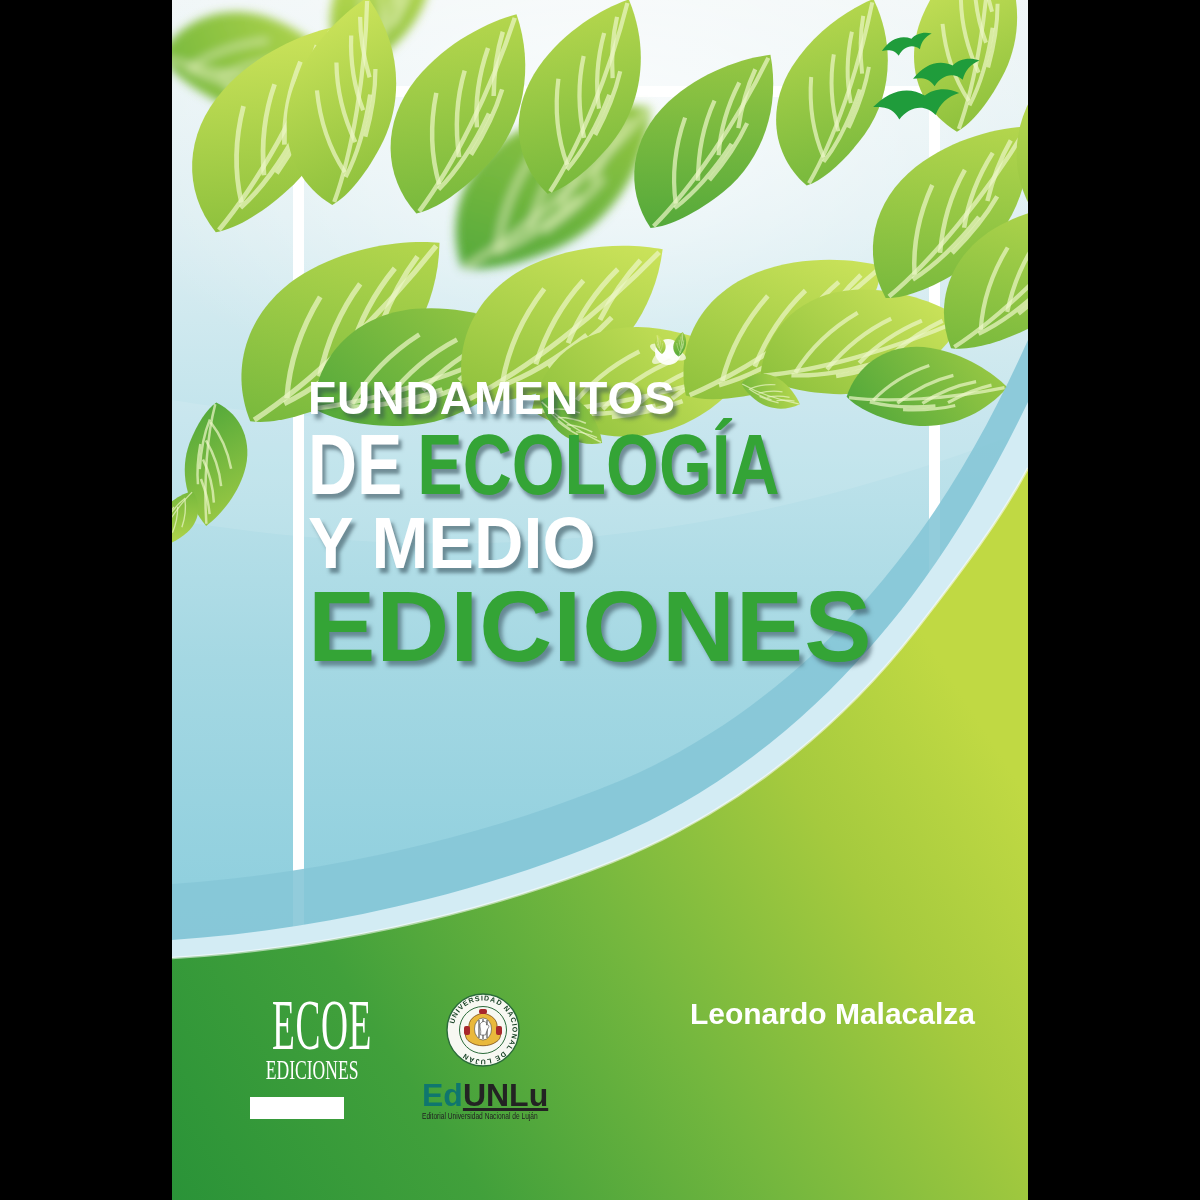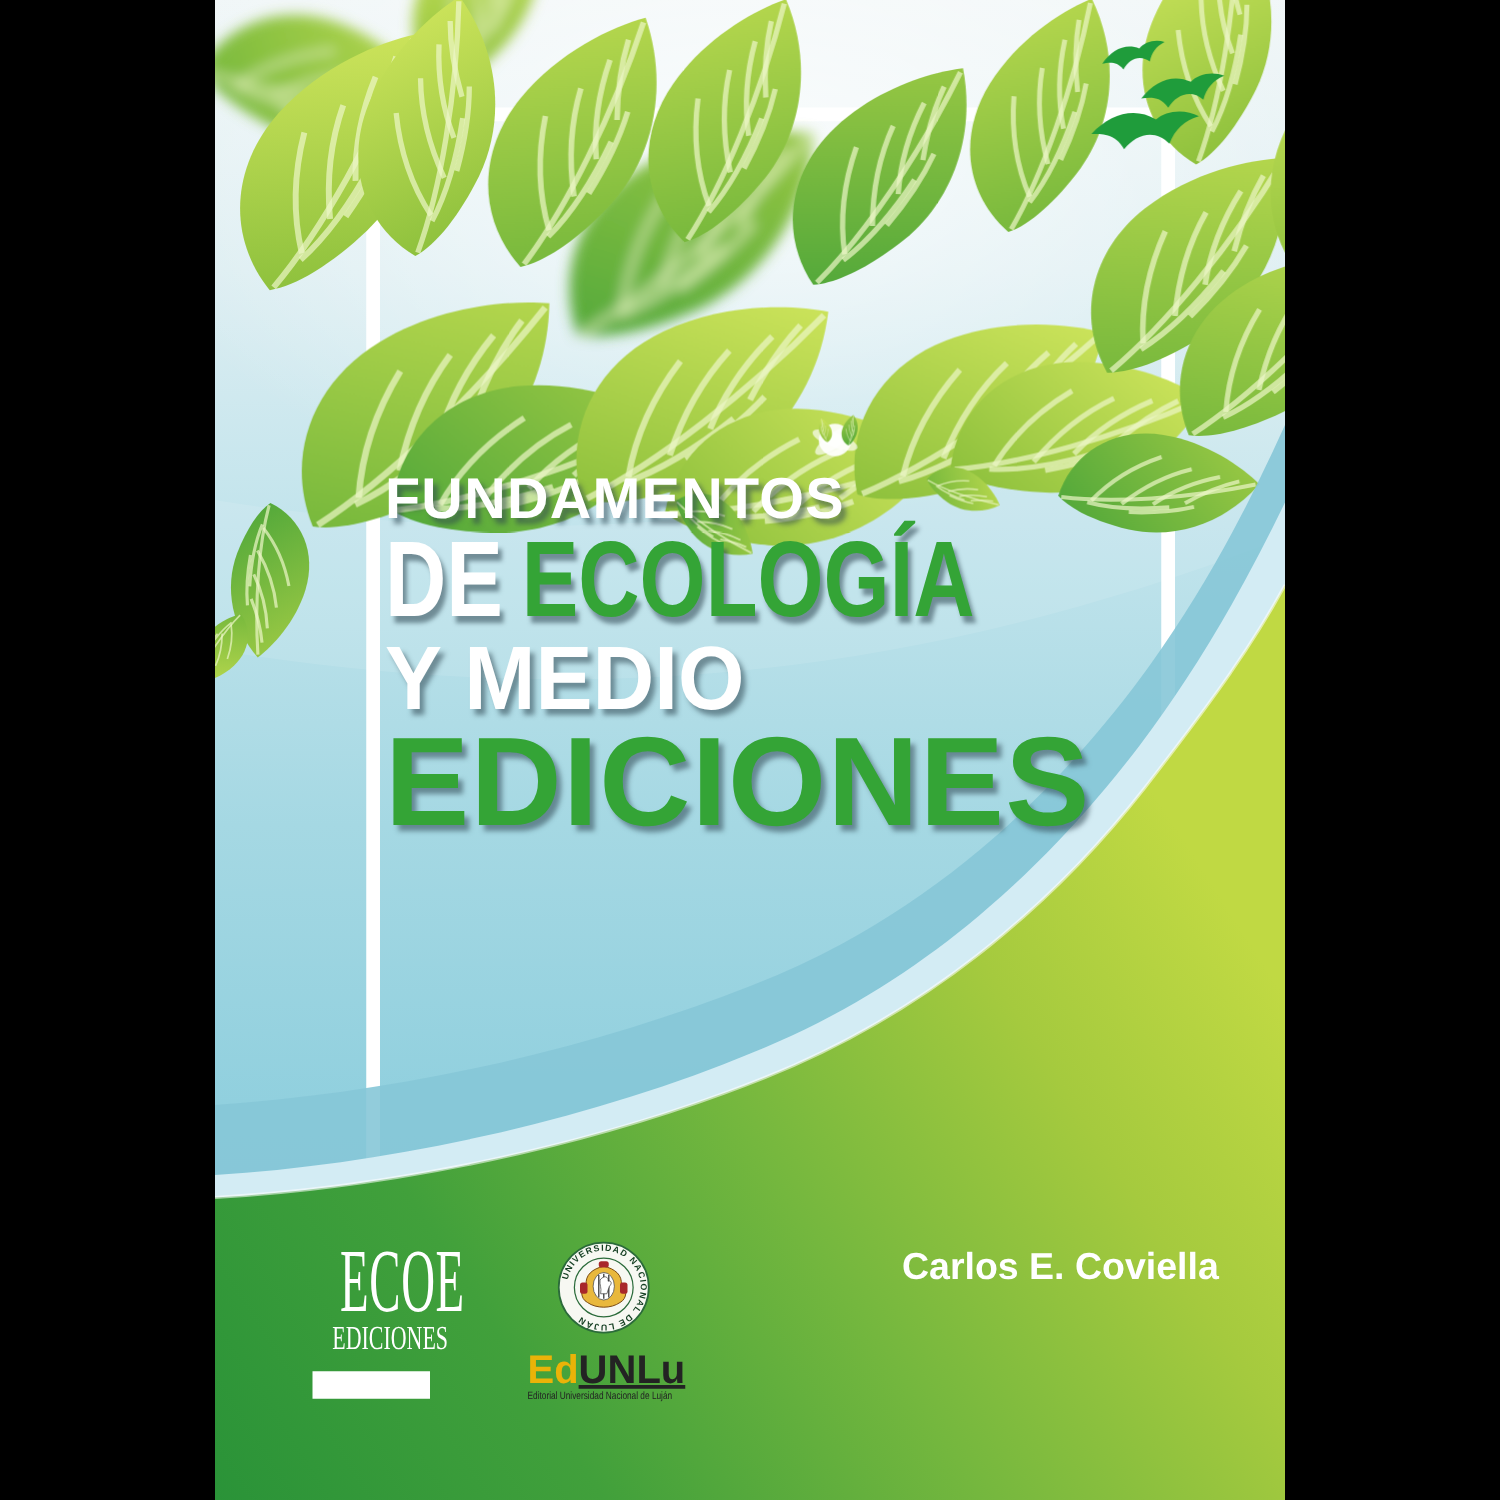--- a/index.html
+++ b/index.html
@@ -24,21 +24,21 @@
   
   .ecoe{position:absolute;left:77px;top:989px;width:96px;text-align:center;color:#fff;}
   .ecoe .name{position:absolute;top:0;left:0;width:96px;font-family:"Liberation Serif","DejaVu Serif",serif;
               font-size:72px;line-height:1;letter-spacing:1px;transform:scaleX(.52);transform-origin:50% 0;}
   .ecoe .sub{position:absolute;top:68px;left:0;width:96px;font-family:"Liberation Serif","DejaVu Serif",serif;
              font-size:27px;line-height:1;transform:scaleX(.65);transform-origin:50% 0;white-space:nowrap;}
   .ecoe .bar{position:absolute;top:108px;left:1px;width:94px;height:22px;background:#fff;}
 
   
   .edunlu-wordmark{position:absolute;left:250px;top:1079px;font-size:32px;font-weight:bold;line-height:1;white-space:nowrap;}
-  .edunlu-wordmark .ed{color:#eab308;}
+  .edunlu-wordmark .ed{color:#0f766e;}
   .edunlu-wordmark .unlu{color:#232323;text-decoration:underline;}
   .edunlu-tagline{position:absolute;left:250px;top:1111px;font-size:8.5px;color:#222;white-space:nowrap;
                   transform:scaleX(.78);transform-origin:0 0;}
 
   
   .authors{position:absolute;right:53px;top:995px;text-align:right;color:#fff;font-weight:bold;
            font-size:30px;line-height:37px;}
 </style>
 </head>
 <body>
@@ -201,17 +201,17 @@
     <div class="ecoe">
       <div class="name">ECOE</div>
       <div class="sub">EDICIONES</div>
       <div class="bar"></div>
     </div>
 
     <div class="edunlu-wordmark"><span class="ed">Ed</span><span class="unlu">UNLu</span></div>
     <div class="edunlu-tagline">Editorial Universidad Nacional de Luján</div>
 
     <div class="authors">
-      <div>Carlos E. Coviella</div>
+      <div>Leonardo Malacalza</div>
     </div>
 
   </div>
 </div>
 
 </body></html>

